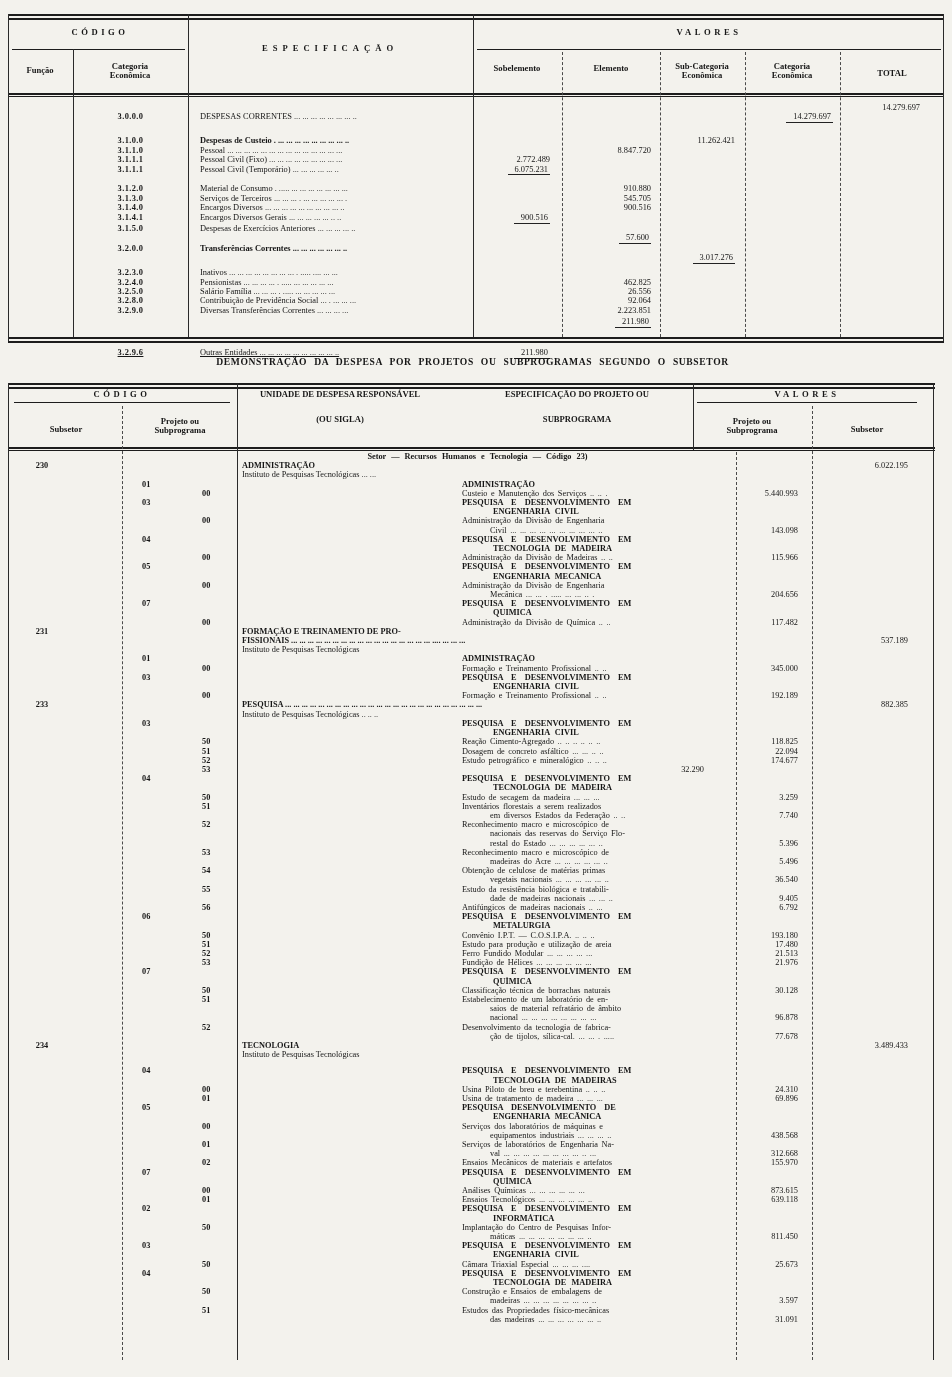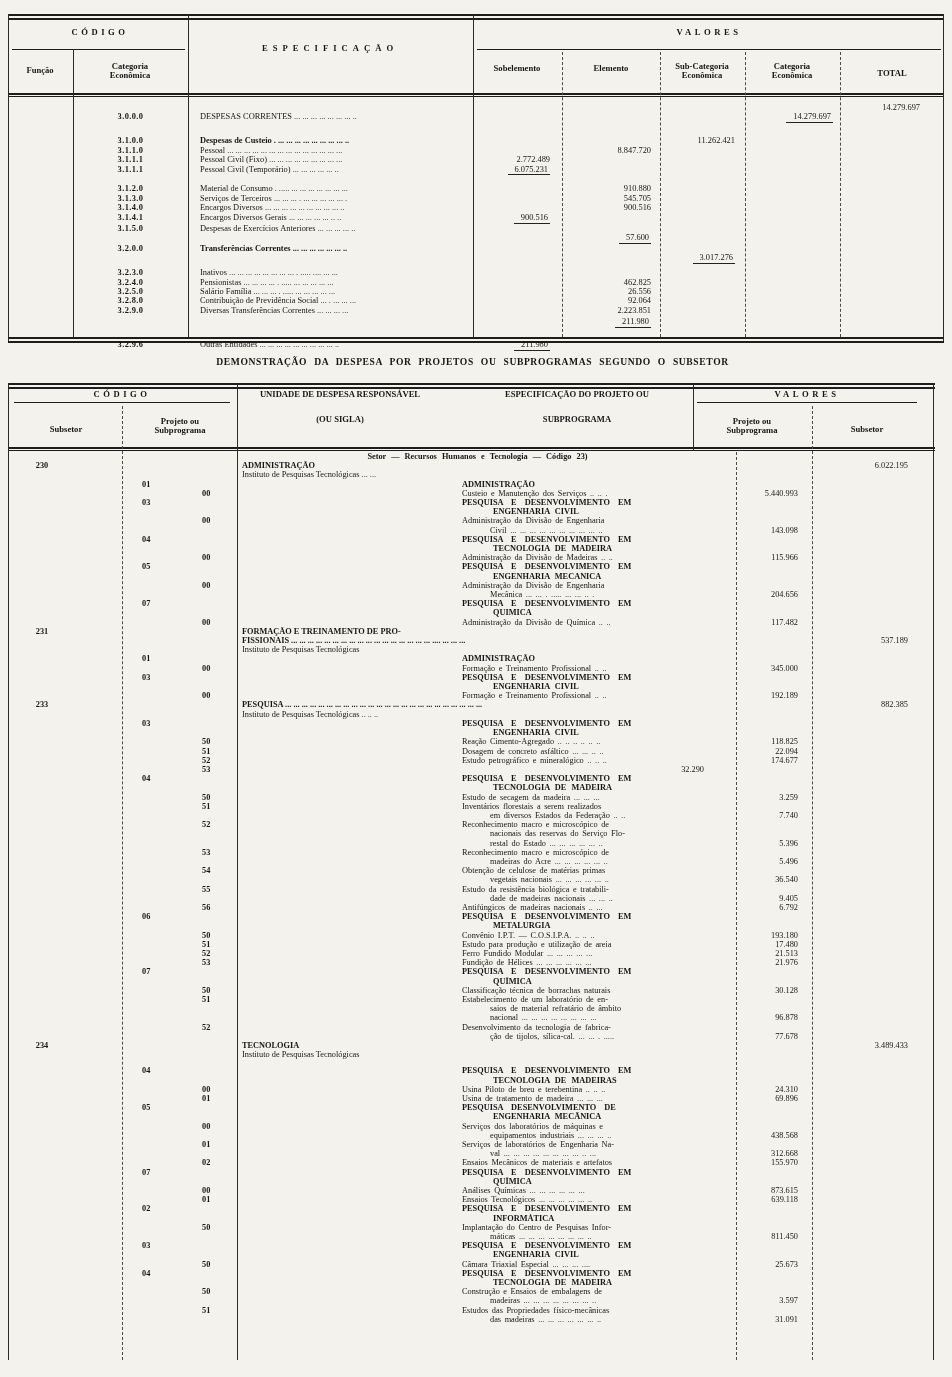--- a/index.html
+++ b/index.html
@@ -279,21 +279,21 @@
       <div class="r1" style="margin-top: 2px;">
         <div class=""></div>
         <div class="code"></div>
         <div class="lbl"></div>
         <div class="num c-su"></div>
         <div class="num c-el"><span class="uline">211.980</span></div>
         <div class="num c-sc"></div>
         <div class="num c-ca"></div>
         <div class="num c-to"></div>
       </div>
-      <div class="r1" style="margin-top: 12px;">
+      <div class="r1" style="margin-top: 20px; text-decoration: underline;">
         <div class=""></div>
         <div class="code">3.2.9.6</div>
         <div class="lbl">Outras Entidades ... ... ... ... ... ... ... ... ... ..</div>
         <div class="num c-su"><span class="uline">211.980</span></div>
         <div class="num c-el"></div>
         <div class="num c-sc"></div>
         <div class="num c-ca"></div>
         <div class="num c-to"></div>
       </div>
     </div>

